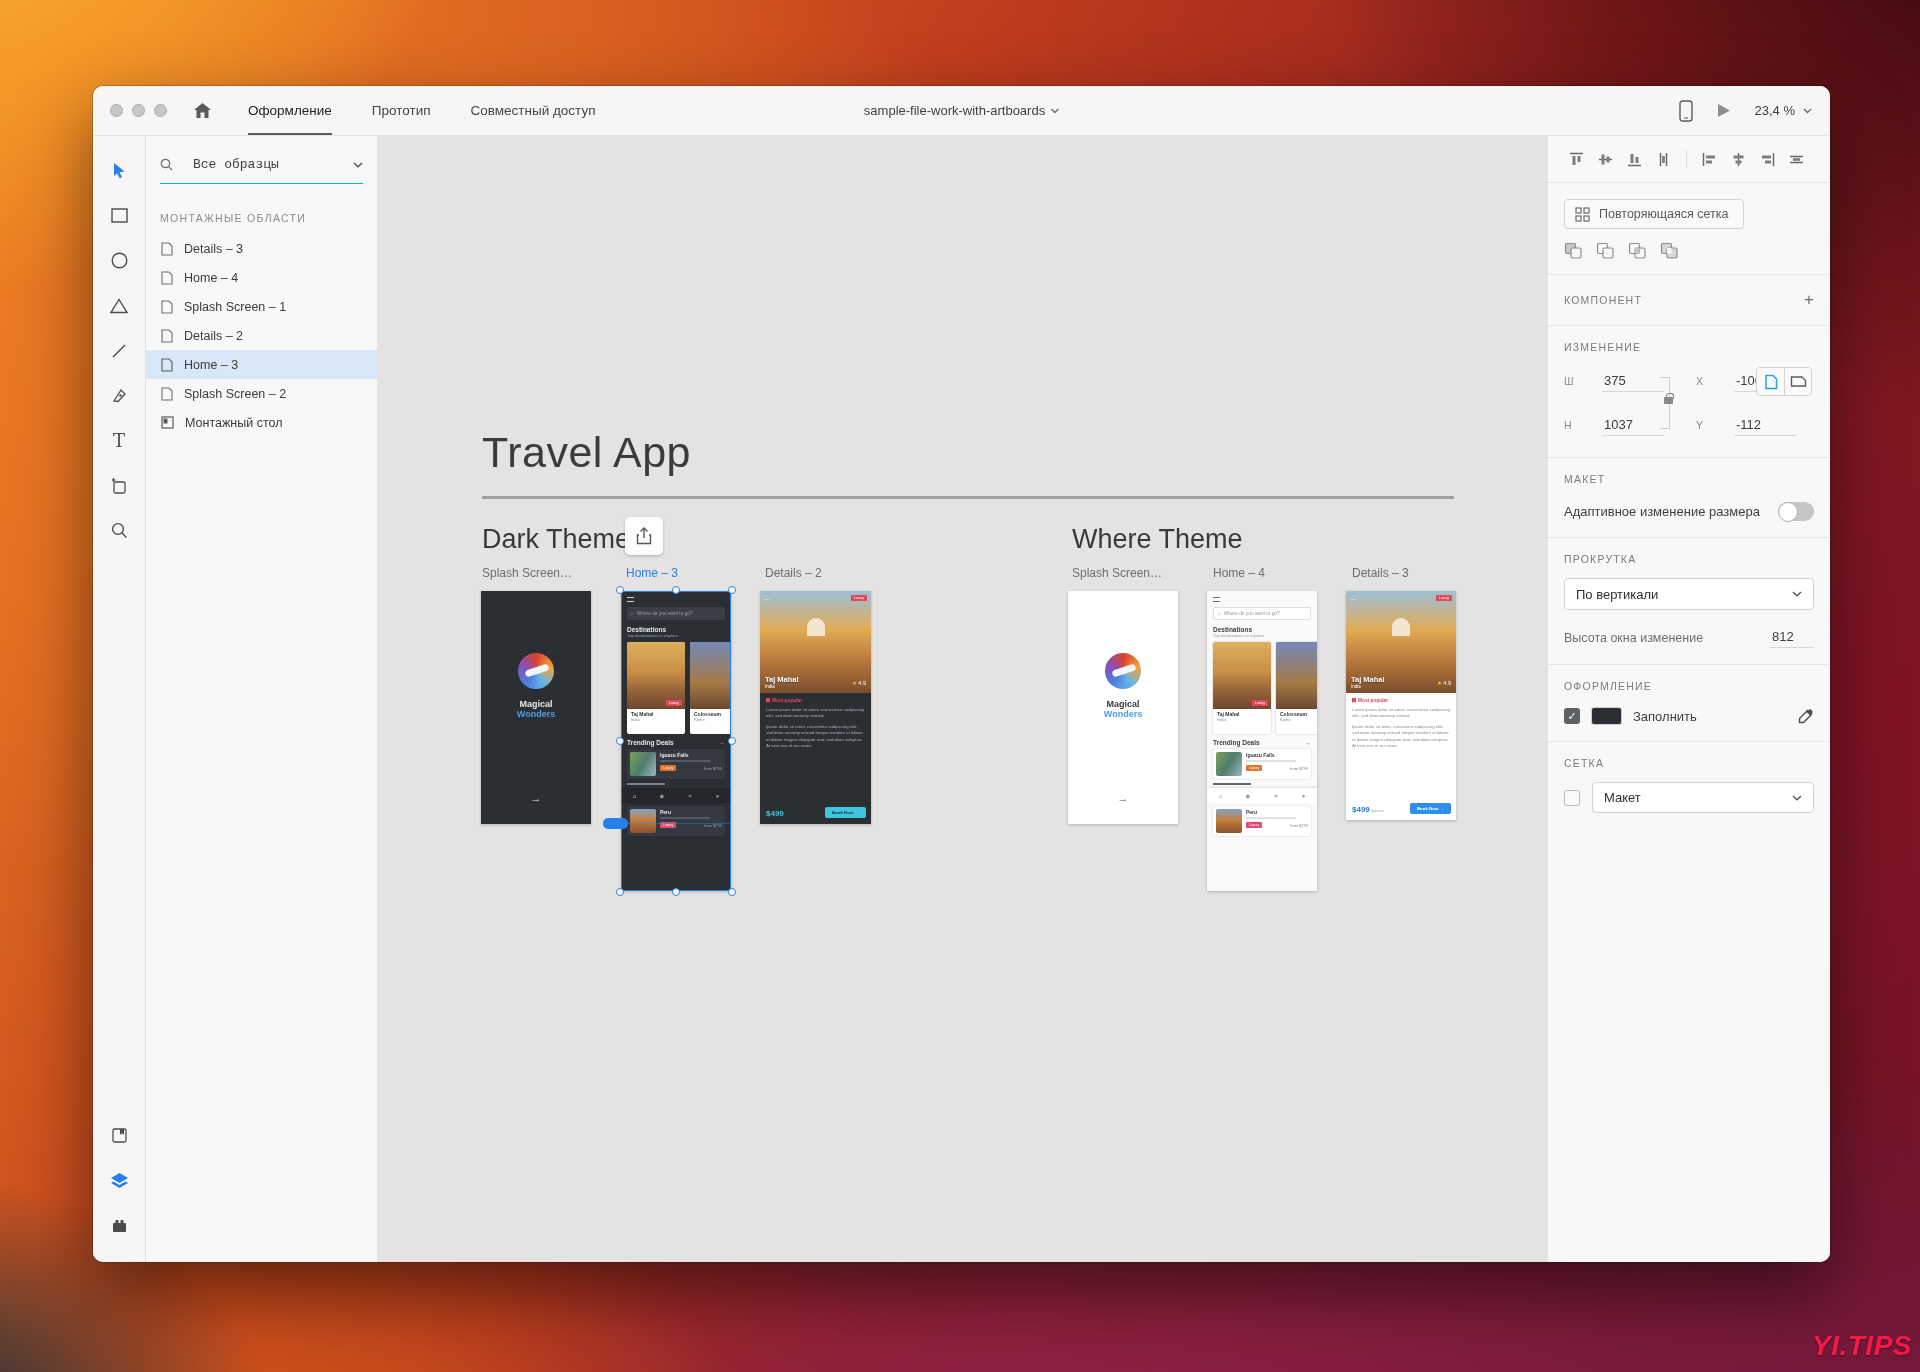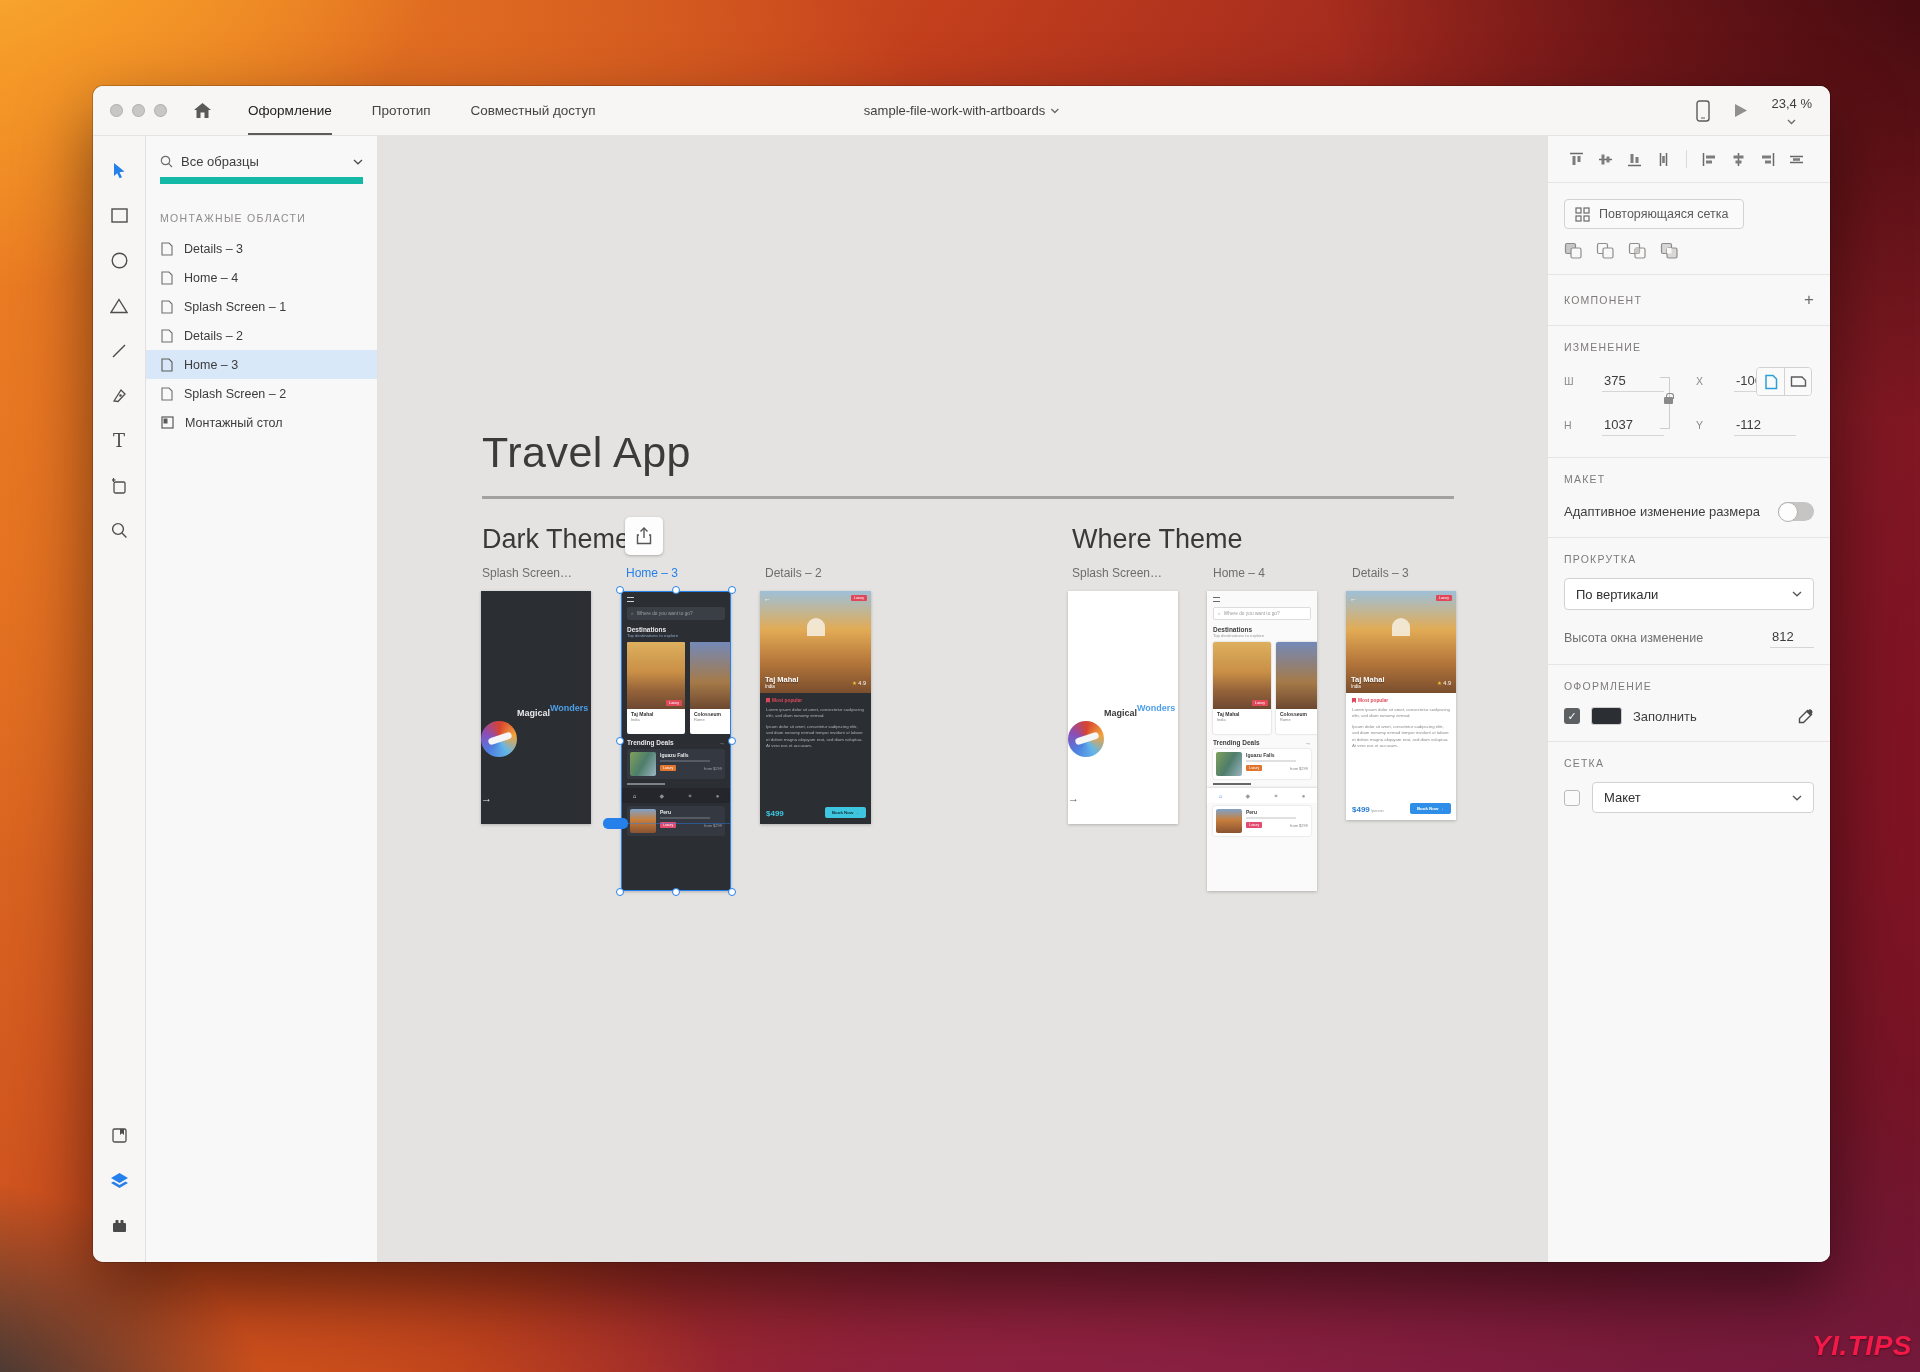--- a/index.html
+++ b/index.html
@@ -33,36 +33,36 @@
   .traffic{ display:flex; align-items:center; gap:9px; padding-left:17px; }
   .light{ width:13px; height:13px; border-radius:50%; background:#c9c7c5; border:0.5px solid rgba(0,0,0,.12); }
   .home-btn{ display:flex; align-items:center; margin-left:26px; }
   .tabs{ display:flex; margin-left:36px; gap:40px; }
   .tab{ display:flex; align-items:center; font-size:13.5px; color:#454545; position:relative; cursor:default; }
   .tab.active{ color:#232323; }
   .tab.active::after{ content:""; position:absolute; left:0; right:0; bottom:0; height:2px; background:#5c5c5c; }
   .doc-title{ position:absolute; left:50%; top:0; height:100%; transform:translateX(-50%);
     display:flex; align-items:center; gap:5px; font-size:13px; color:#3f3f3f; }
   .tb-right{ position:absolute; right:18px; top:0; height:100%; display:flex; align-items:center; gap:24px; }
-  .zoom-ctl{ display:flex; align-items:center; gap:8px; font-size:13px; color:#3e3e3e;flex-direction:column; }
+  .zoom-ctl{ display:flex; align-items:center; gap:8px; font-size:13px; color:#3e3e3e; }
 
   
   .main{ flex:1; display:flex; min-height:0; }
 
   
   .tools{ width:53px; background:#f7f6f5; border-right:1px solid #e3e1e0;
     display:flex; flex-direction:column; align-items:center; padding:12px 0 14px; }
   .tool{ width:100%; height:45px; display:flex; align-items:center; justify-content:center; cursor:default; }
   .tools .spacer{ flex:1; }
   .t-text{ font-family:"DejaVu Serif",serif; font-size:18px; color:#4d4d4d; line-height:1; }
 
   
   .leftpanel{ width:232px; background:#f9f8f8; border-right:1px solid #e3e1e0; }
-  .search-row{ margin:10px 14px 0; height:38px; display:flex; align-items:center; gap:8px;
-    border-bottom:7px solid #14b8a6; font-size:13px; color:#3e3e3e; }
+  .search-row{ margin:10px 14px 0; height:38px; display:flex; align-items:center; gap:20px;
+    border-bottom:1px solid #14b8a6; font-size:13px; color:#3e3e3e;font-family:Liberation Mono, monospace; }
   .search-row .chev{ margin-left:auto; }
   .lp-section{ margin:28px 14px 10px; font-size:10.5px; letter-spacing:1.3px; color:#8e8c8b; }
   .ab-item{ height:29px; display:flex; align-items:center; gap:11px; padding:0 15px;
     font-size:12.5px; color:#3c3c3c; cursor:default; }
   .ab-item.selected{ background:#d9e8f9; }
 
   
   .canvas{ flex:1; position:relative; background:#e4e3e2; overflow:hidden; }
   .page-title{ position:absolute; left:104px; top:292px; font-size:43px; color:#3b3b3b; letter-spacing:.5px; }
   .canvas-hr{ position:absolute; left:104px; top:360px; width:972px; height:3px; background:#a2a1a0; }
@@ -70,21 +70,21 @@
   .share-btn{ position:absolute; left:247px; top:381px; width:38px; height:38px; background:#fdfdfd;
     border-radius:5px; box-shadow:0 1px 3px rgba(0,0,0,.25); display:flex; align-items:center; justify-content:center; }
   .ab-label{ position:absolute; top:430px; font-size:12px; color:#6d6d6d; white-space:nowrap; }
   .ab-label.selected{ color:#2680eb; }
 
   .artboard{ position:absolute; top:455px; box-shadow:0 1px 3px rgba(0,0,0,.22); overflow:hidden; }
   .ab-dark{ background:#2b2e33; color:#e7e9eb; }
   .ab-light{ background:#ffffff; color:#3d3d3d; }
 
   
-  .p-splash{ width:100%; height:100%; position:relative; display:flex; flex-direction:row; align-items:center; }
+  .p-splash{ width:100%; height:100%; position:relative; display:flex; flex-direction:column; align-items:center; }
   .logo{ margin-top:62px; width:36px; height:36px; border-radius:50%; position:relative;
     background:conic-gradient(from 220deg,#4d7fe0,#8a4db8,#d8432f,#f2a33c,#63b6e8,#4d7fe0); }
   .logo::after{ content:""; position:absolute; left:7px; top:14px; width:24px; height:7px;
     background:#f4f6f8; border-radius:4px/3px; transform:rotate(-18deg); }
   .brand1{ margin-top:10px; font-size:9px; font-weight:bold; }
   .brand2{ font-size:9px; font-weight:bold; color:#4d9fe8; }
   .ab-light .brand1{ color:#3a3a3a; }
   .splash-arrow{ position:absolute; bottom:20px; font-size:11px; }
   .ab-light .splash-arrow{ color:#555; }
 

